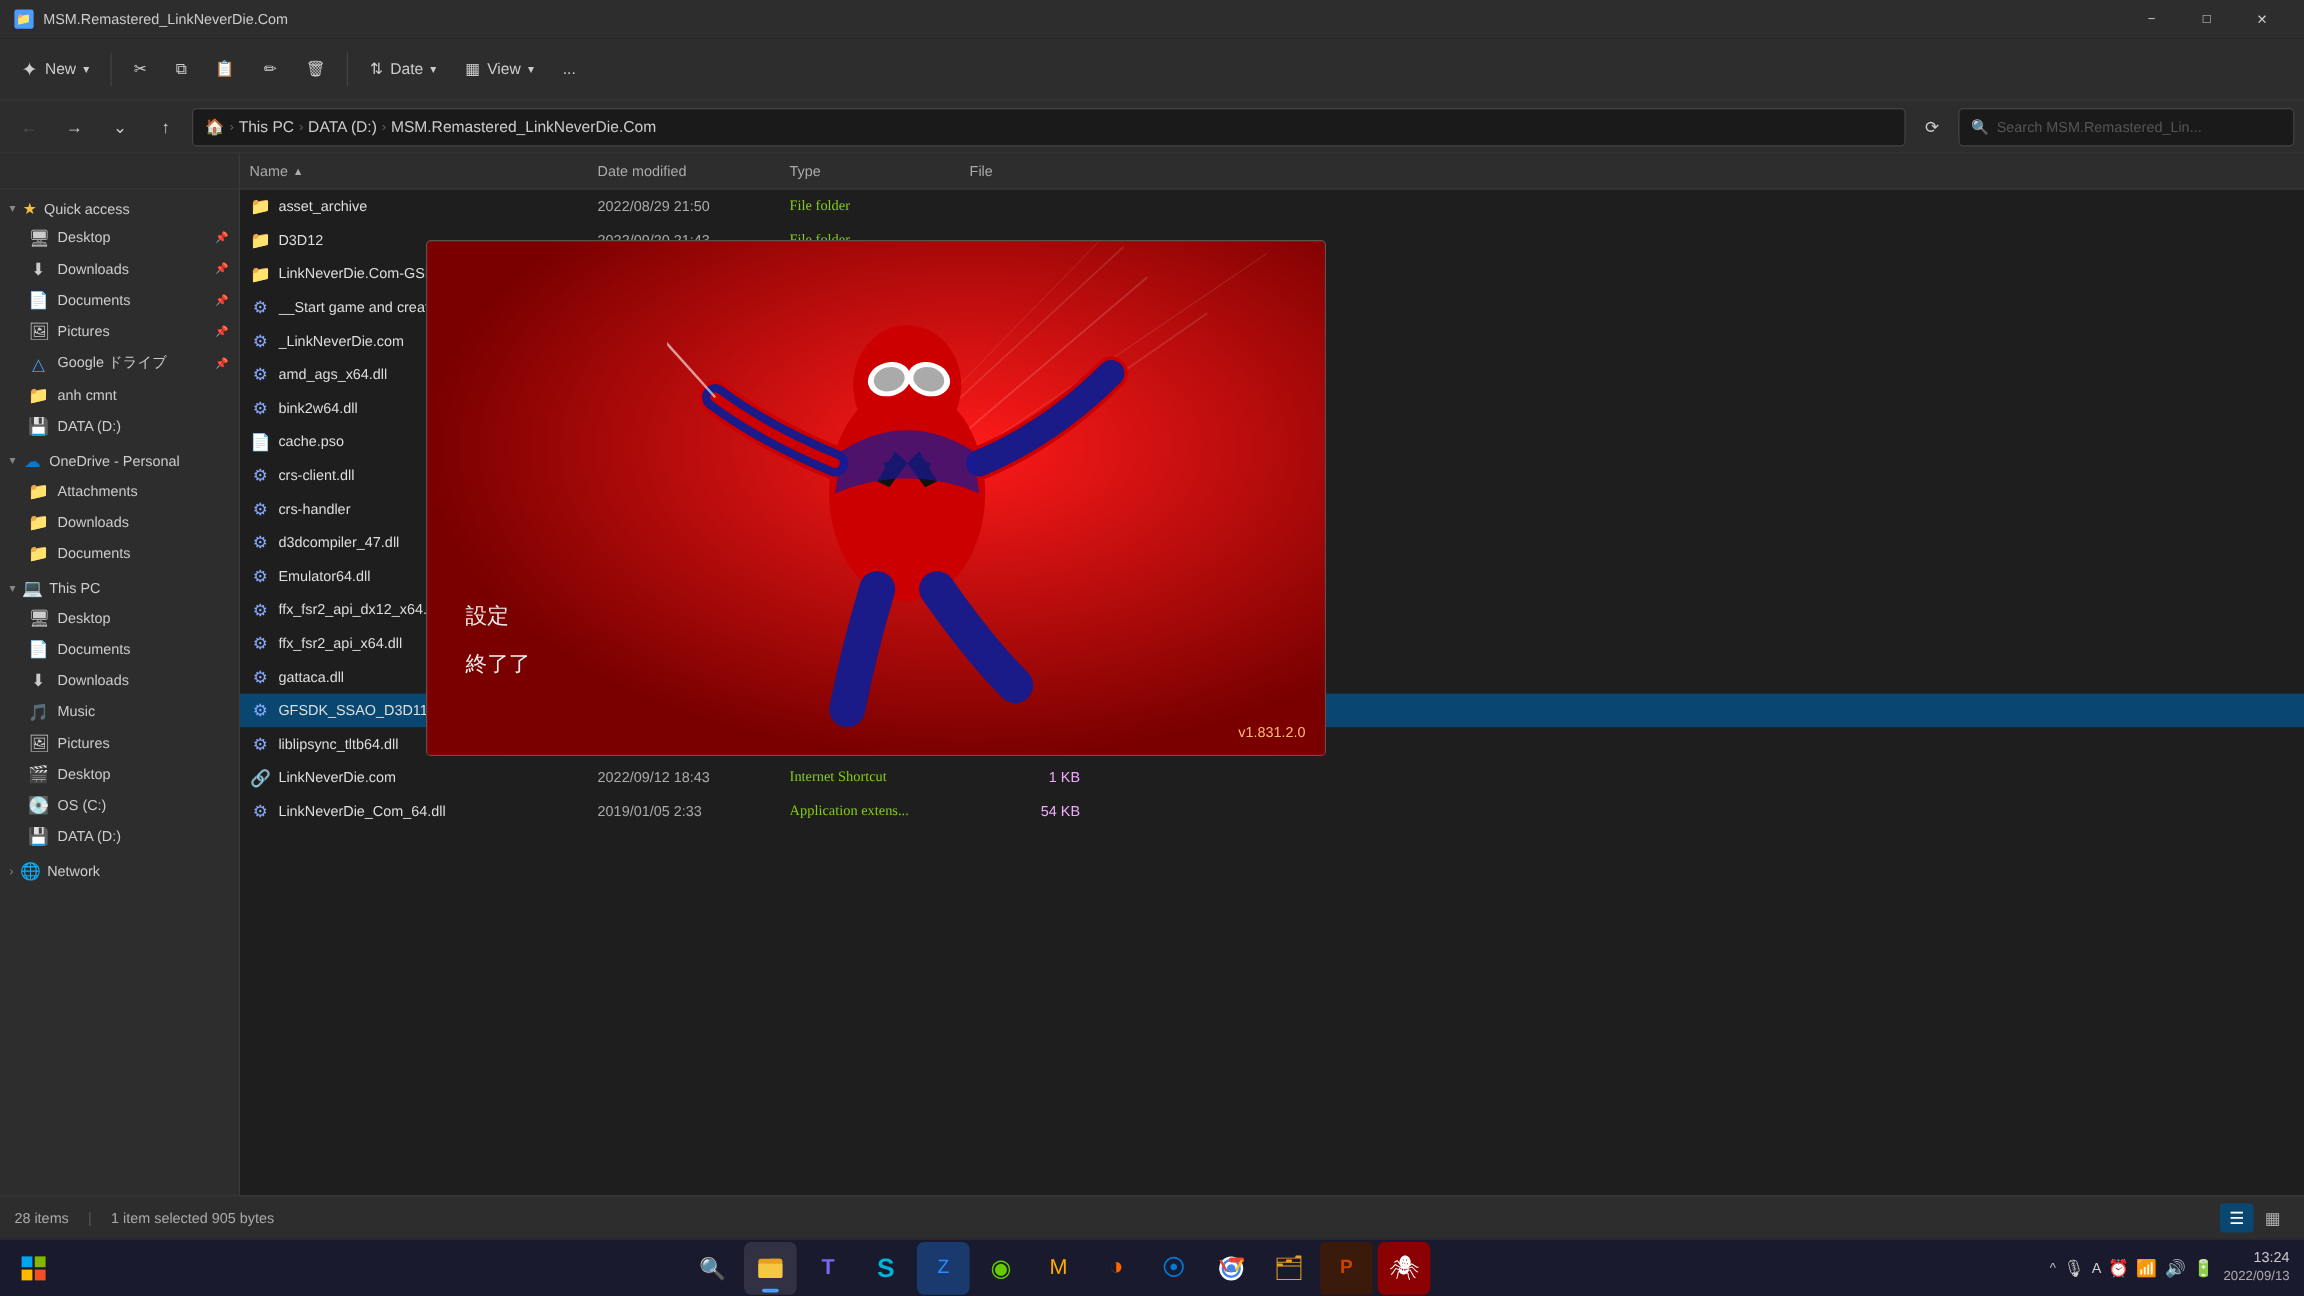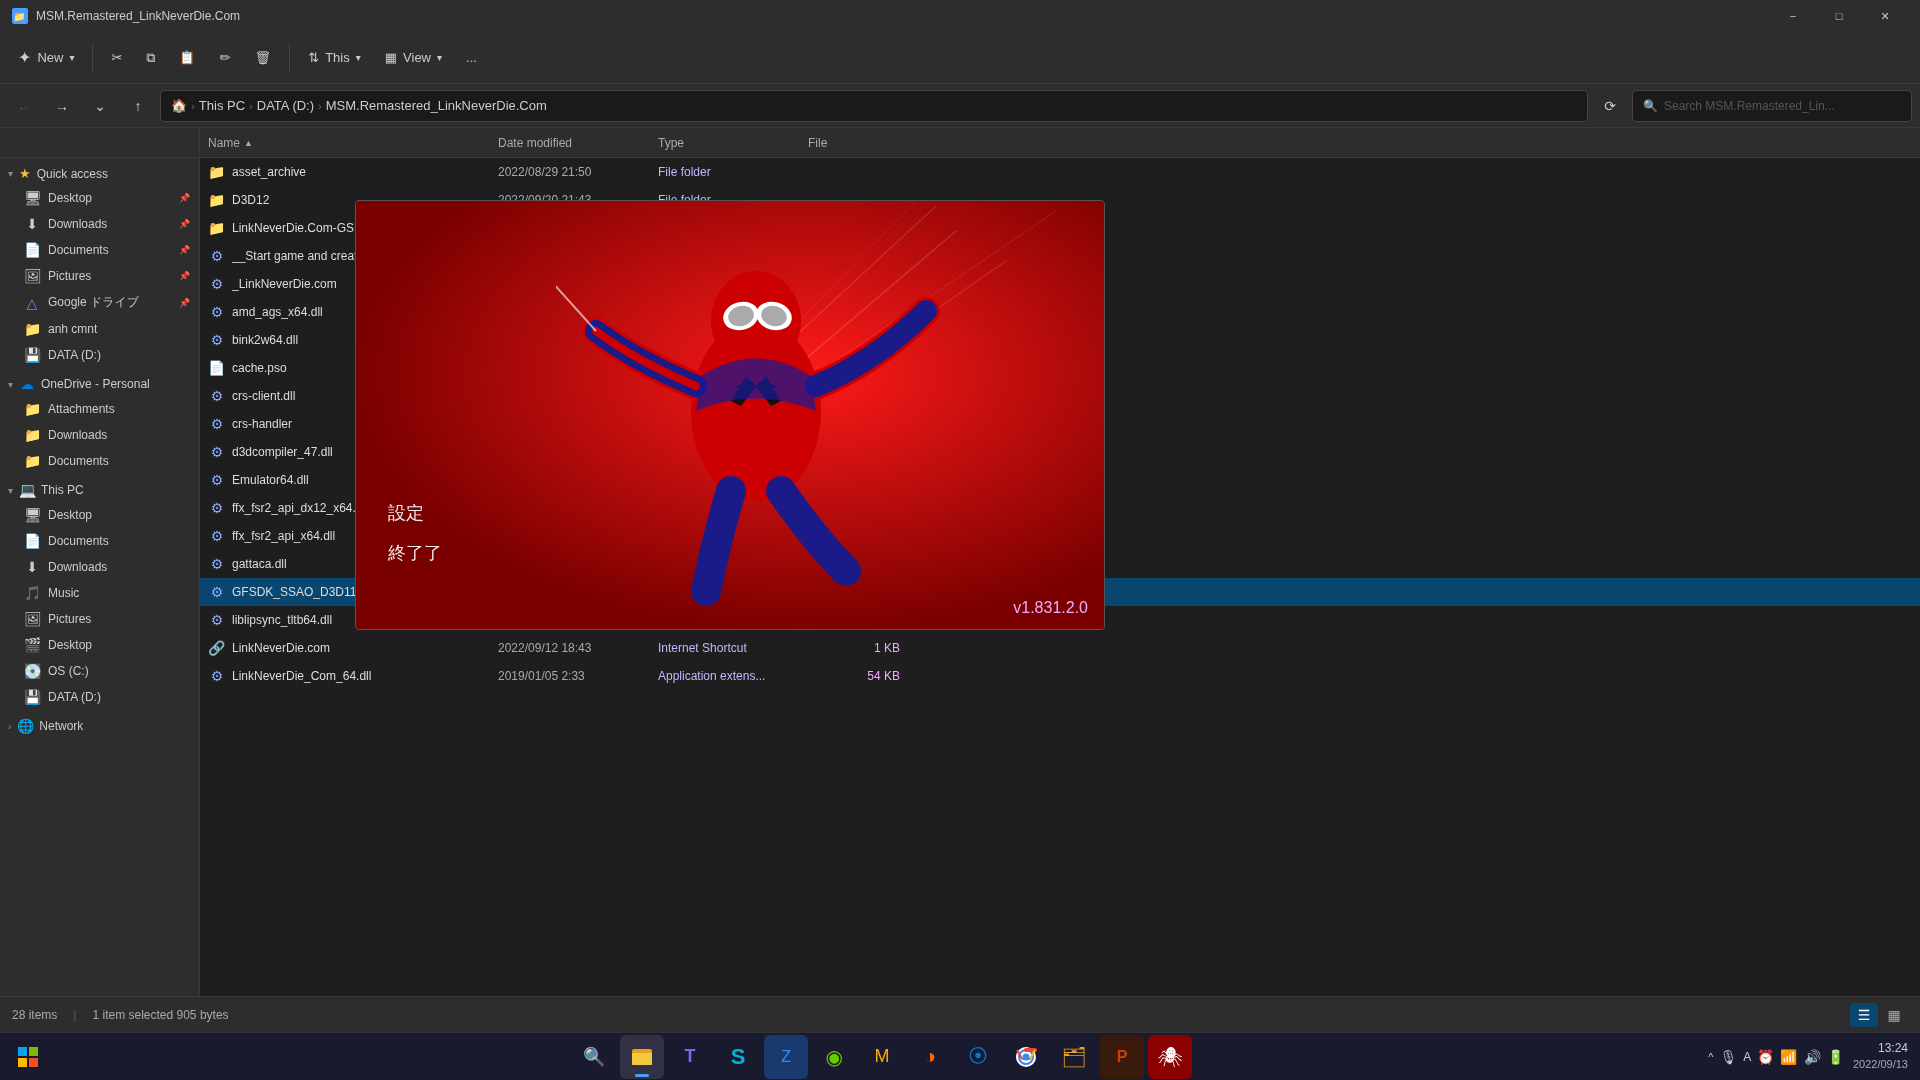--- a/index.html
+++ b/index.html
@@ -182,21 +182,21 @@
       align-items: center;
       height: 28px;
       padding-left: 8px;
       cursor: pointer;
       border-bottom: 1px solid transparent;
     }
     .file-row.selected { background: #094771; }
     .file-icon { width: 18px; height: 18px; margin-right: 6px; display: flex; align-items: center; justify-content: center; font-size: 14px; }
     .file-name { width: 266px; font-size: 12px; color: #ddd; overflow: hidden; text-overflow: ellipsis; white-space: nowrap; }
     .file-date { width: 160px; font-size: 12px; color: #aaa; }
-    .file-type { width: 150px; font-size: 12px; color: #c4b5fd; overflow: hidden; text-overflow: ellipsis; white-space: nowrap; }
+    .file-type { width: 150px; font-size: 12px; color: #84cc16; overflow: hidden; text-overflow: ellipsis; white-space: nowrap; font-family: Liberation Serif, serif; }
     .file-size { width: 100px; font-size: 12px; color: #f0abfc; text-align: right; padding-right: 8px; }
 
     
     #status-bar {
       height: 36px;
       background: #2d2d2d;
       border-top: 1px solid #3a3a3a;
       display: flex;
       align-items: center;
       padding: 0 12px;
@@ -249,22 +249,22 @@
       color: #eee;
       font-family: 'Segoe UI', sans-serif;
       cursor: pointer;
       padding: 4px 8px;
       border-radius: 3px;
     }
     .overlay-version {
       position: absolute;
       bottom: 12px;
       right: 16px;
-      font-size: 16px;
-      color: #f0abfc;
+      font-size: 12px;
+      color: #fdba74;
     }
 
     
     #win-taskbar {
       position: absolute;
       bottom: 0;
       left: 0; right: 0;
       height: 48px;
       background: #1a1a2e;
       display: flex;
@@ -347,21 +347,21 @@
   </div>
   <div class="toolbar-btn">
     <span>✏</span>
   </div>
   <div class="toolbar-btn">
     <span>🗑</span>
   </div>
   <div class="toolbar-separator"></div>
   <div class="toolbar-btn">
     <span>⇅</span>
-    <span>This</span>
+    <span>Date</span>
     <span style="font-size:10px">▾</span>
   </div>
   <div class="toolbar-btn">
     <span>▦</span>
     <span>View</span>
     <span style="font-size:10px">▾</span>
   </div>
   <div class="toolbar-btn">
     <span>...</span>
   </div>

